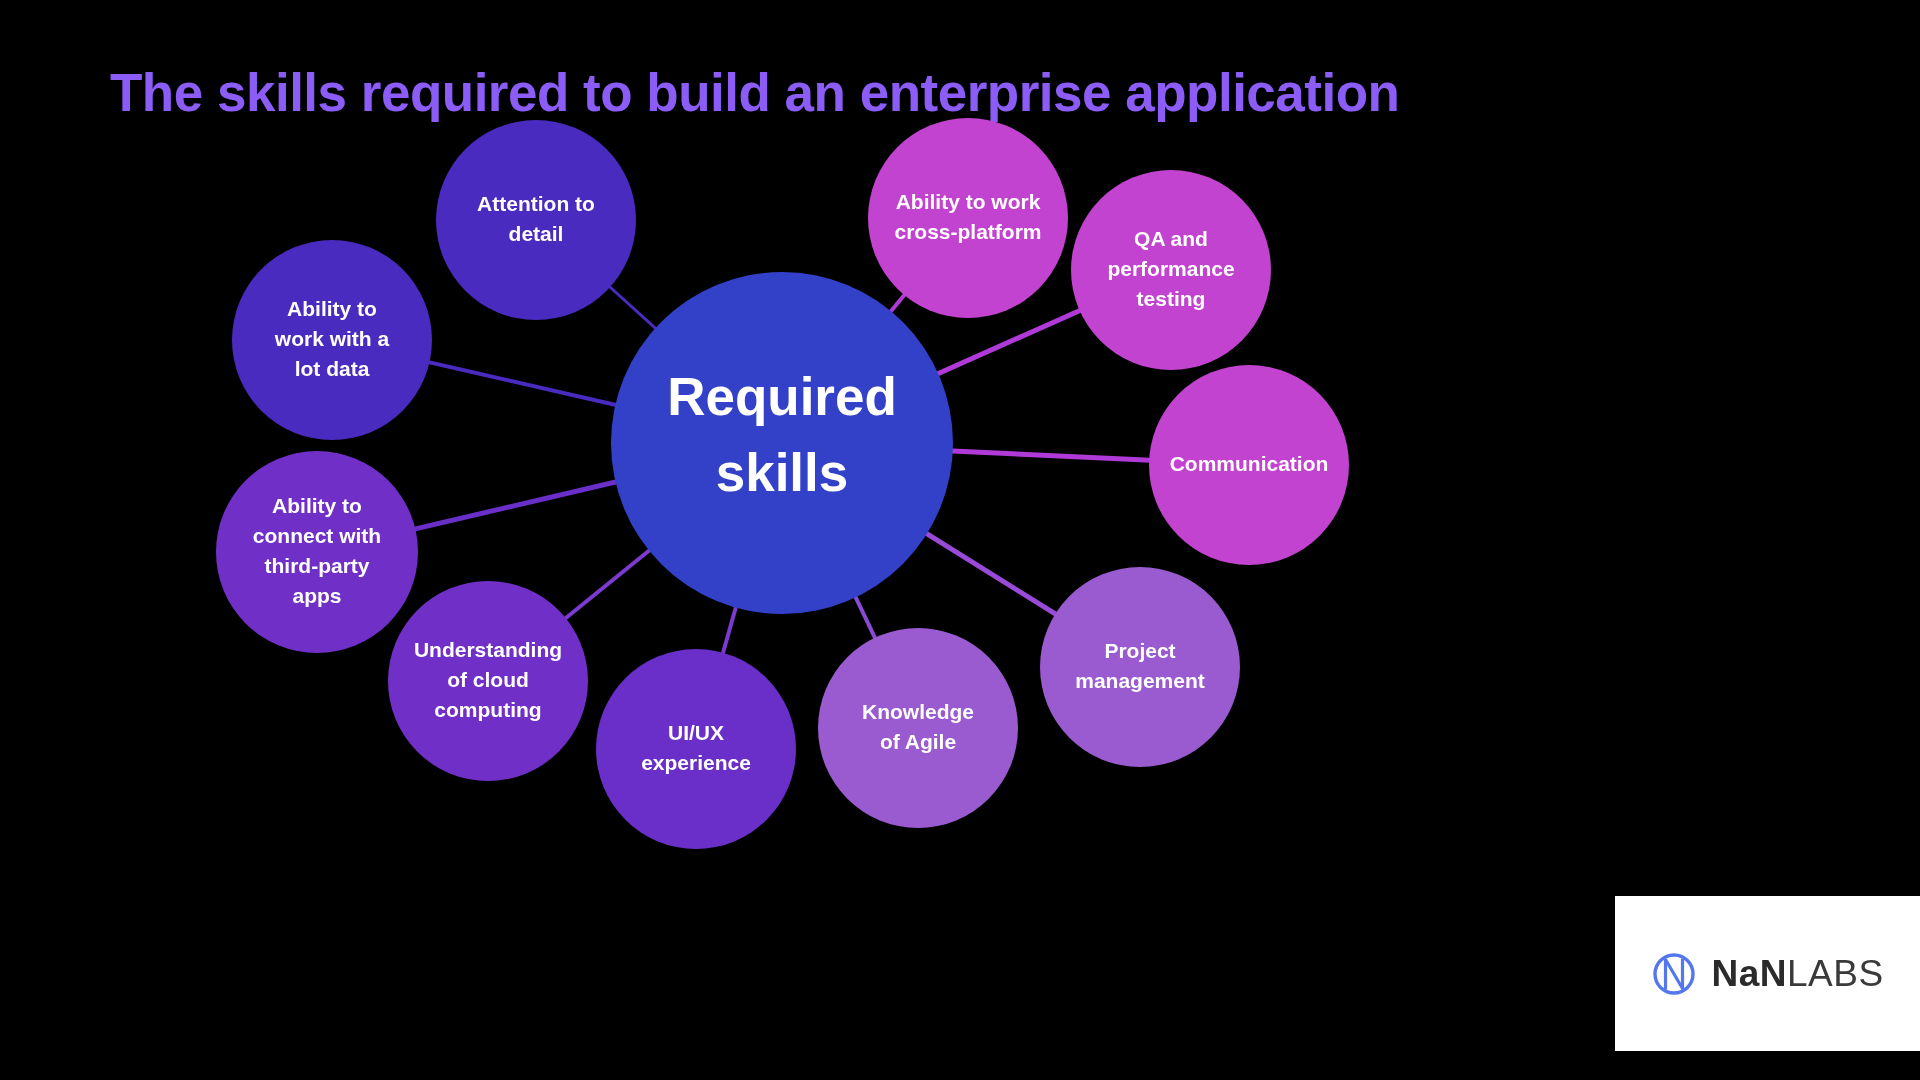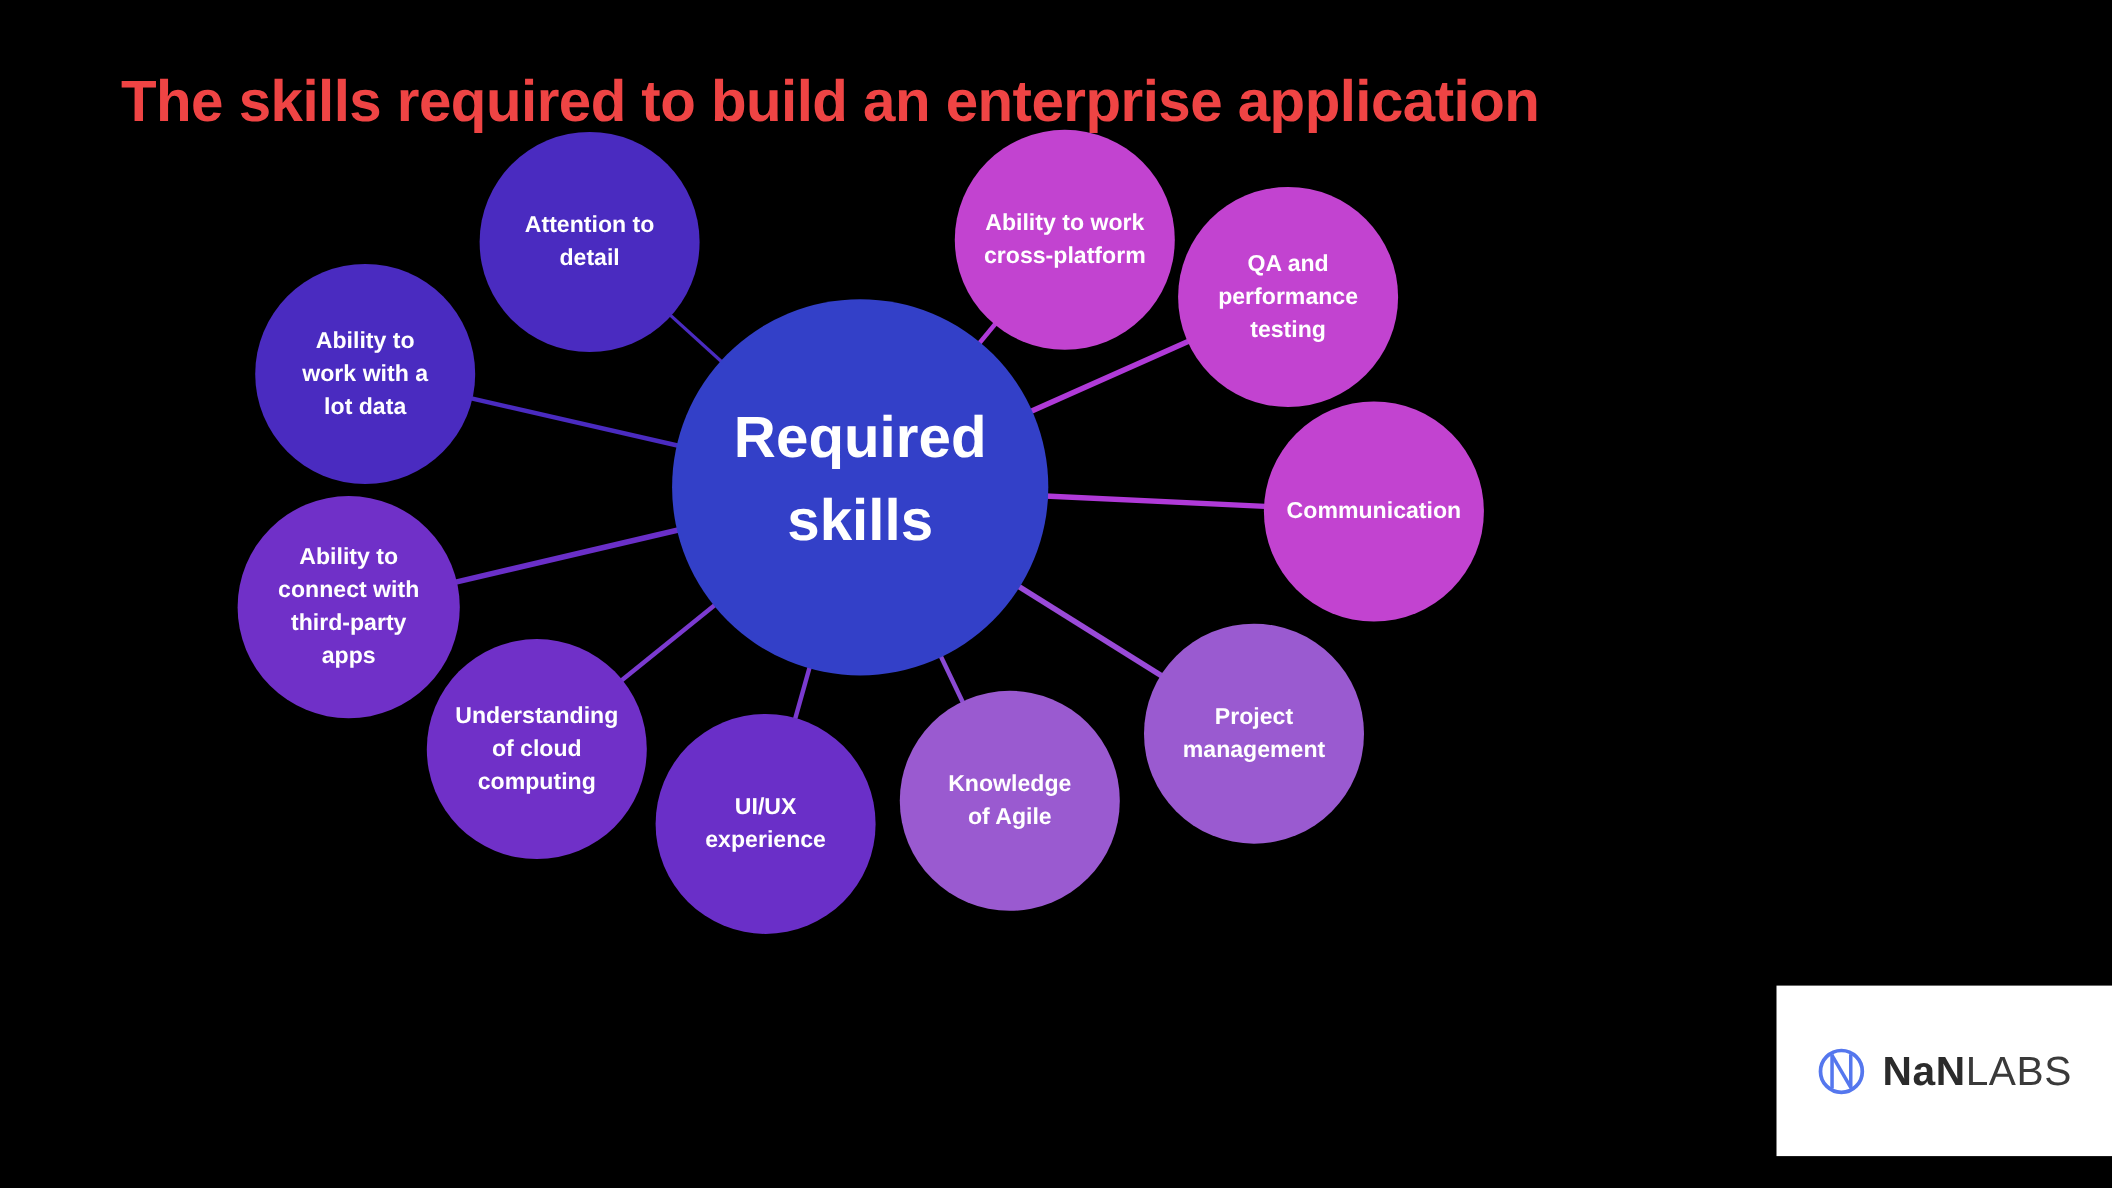--- a/index.html
+++ b/index.html
@@ -14,21 +14,21 @@
     width:1920px; height:1080px;
     background:#000000;
   }
   #title {
     position:absolute;
     left:110px; top:62px;
     width:1700px;
     font-size:53px;
     font-weight:bold;
     letter-spacing:-0.5px;
-    color:#ef4444;
+    color:#8b5cf6;
     white-space:nowrap;
   }
   #graph {
     position:absolute;
     left:0; top:0;
     width:1920px; height:1080px;
   }
   .node-label {
     font-family:"Liberation Sans", sans-serif;
     font-weight:bold;

